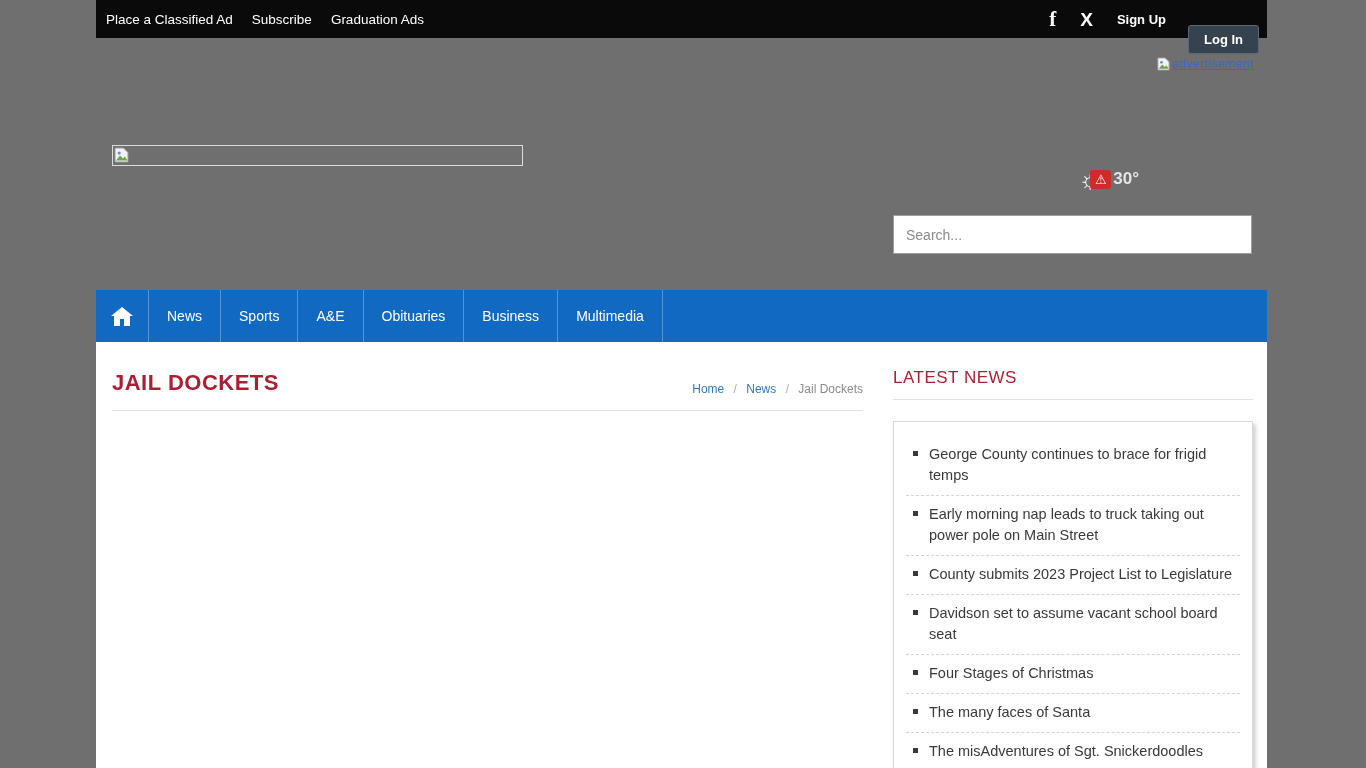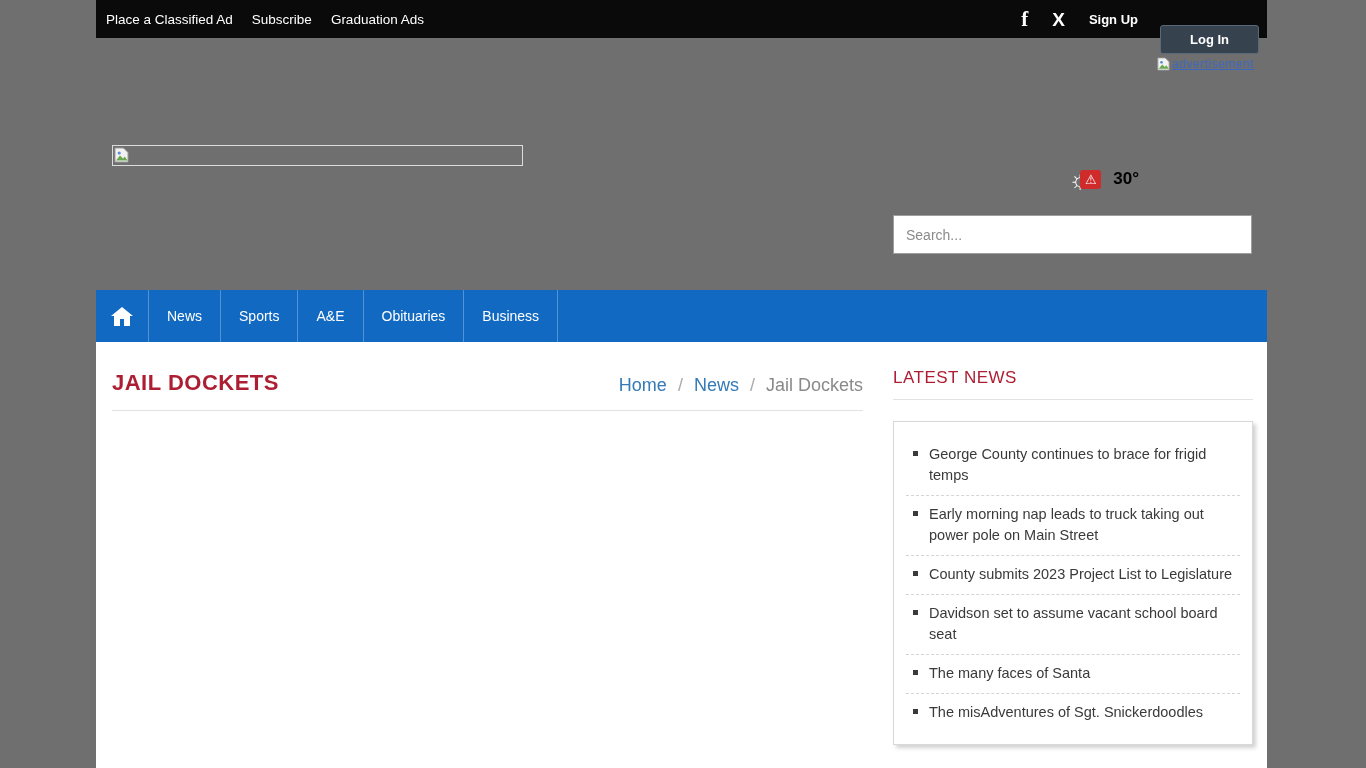--- a/index.html
+++ b/index.html
@@ -7,46 +7,46 @@
   body { background:#6f6f6f; font-family:"Liberation Sans", sans-serif; }
   .page { width:1171px; margin-left:96px; height:544px; }
 
   
   .topbar { height:38px; background:#0a0a0a; display:flex; align-items:center; padding:0 8px 0 10px; }
   .topbar-link { color:#ffffff; font-size:13.5px; text-decoration:none; margin-right:19px; cursor:pointer; }
   .topbar-right { margin-left:auto; display:flex; align-items:center; }
   .social-icon { color:#ffffff; font-weight:bold; font-size:19px; margin-right:24px; cursor:pointer; line-height:1; }
   .social-icon.fb { font-family:"Liberation Serif", serif; font-size:21px; }
   .signup { color:#ffffff; font-size:13px; font-weight:bold; margin-right:22px; cursor:pointer; text-decoration:none; }
-  .login-btn { background:#36434f; border:1px solid #5a6977; border-radius:3px; color:#fff; font-size:13px; font-weight:bold; padding:6px 29px; cursor:pointer; font-family:"Liberation Sans", sans-serif;margin-top:40px; }
+  .login-btn { background:#36434f; border:1px solid #5a6977; border-radius:3px; color:#fff; font-size:13px; font-weight:bold; padding:6px 15px; cursor:pointer; font-family:"Liberation Sans", sans-serif;margin-top:40px; }
 
   
   .header { height:252px; position:relative; }
   .logo-box { position:absolute; left:16px; top:107px; width:411px; height:21px; border:1px solid #dcdcdc; display:flex; align-items:flex-start; padding:1px; cursor:pointer; }
   .ad-slot { position:absolute; right:13px; top:19px; display:flex; align-items:flex-start; color:#3d68c0; font-size:12px; cursor:pointer;justify-content:flex-end; }
   .ad-slot .ad-text { margin-left:2px; text-decoration:underline; filter:blur(0.6px); letter-spacing:0.5px; }
   .weather { position:absolute; right:128px; top:128px; display:flex; align-items:center; cursor:pointer; }
   .sun-glyph { color:#ffffff; font-size:26px; line-height:1; margin-right:-12px; }
   .alert-badge { width:21px; height:19px; background:#d02b2b; border-radius:3px; display:flex; align-items:center; justify-content:center; position:relative; z-index:1; }
   .alert-badge span { color:#ffffff; font-size:13px; line-height:1; }
-  .temp { color:#000000; font-size:17px; font-weight:bold; margin-left:12px; }
+  .temp { color:#e5e5e5; font-size:17px; font-weight:bold; margin-left:2px; }
   .search-box { position:absolute; right:15px; top:177px; width:359px; height:39px; background:#ffffff; border:1px solid #9e9e9e; font-size:14px; color:#444; padding:0 12px; font-family:"Liberation Sans", sans-serif; }
   .search-box::placeholder { color:#8a8a8a; }
 
   
   .nav { height:52px; background:#1169c2; display:flex; align-items:stretch; }
   .nav-home { width:53px; display:flex; align-items:center; justify-content:center; border-right:1px solid rgba(255,255,255,0.28); cursor:pointer; }
   .nav-item { display:flex; align-items:center; padding:0 18px; color:#ffffff; font-size:14px; text-decoration:none; border-right:1px solid rgba(255,255,255,0.28); cursor:pointer; }
 
   
   .main { background:#ffffff; min-height:426px; display:flex; padding:0 14px 0 16px; }
   .main-col { width:751px; margin-right:30px; padding-top:28px; }
   .title-row { display:flex; align-items:flex-end; }
   .page-title { color:#ad1e33; font-size:22px; font-weight:bold; letter-spacing:0.5px; }
-  .breadcrumb { margin-left:auto; font-size:18px; color:#9a9a9a; }
+  .breadcrumb { margin-left:auto; font-size:12px; color:#9a9a9a; }
   .breadcrumb a { color:#337ab7; text-decoration:none; cursor:pointer; }
   .breadcrumb .sep { margin:0 6px; color:#aaaaaa; }
   .breadcrumb .current { color:#8a8a8a; }
   .main-hr { border:none; border-top:1px solid #e2e2e2; margin-top:14px; }
 
   
   .sidebar { width:360px; padding-top:26px; }
   .sidebar-heading { color:#ad1e33; font-size:17px; font-weight:normal; letter-spacing:0.5px; }
   .sidebar-hr { border:none; border-top:1px solid #e2e2e2; margin-top:11px; }
   .news-box { margin-top:21px; background:#ffffff; border:1px solid #d9d9d9; box-shadow:3px 3px 4px rgba(0,0,0,0.18); padding:14px 12px 12px 12px; }
@@ -105,20 +105,21 @@
     <div class="nav-home">
       <svg width="22" height="19" viewBox="0 0 22 19">
         <path d="M11 0 L22 9 H19 V19 H13 V12 H9 V19 H3 V9 H0 Z" fill="#ffffff"></path>
       </svg>
     </div>
     <a class="nav-item">News</a>
     <a class="nav-item">Sports</a>
     <a class="nav-item">A&amp;E</a>
     <a class="nav-item">Obituaries</a>
     <a class="nav-item">Business</a>
+    <a class="nav-item">Multimedia</a>
   </div>
 
   <div class="main">
 
     <div class="main-col">
       <div class="title-row">
         <h1 class="page-title">JAIL DOCKETS</h1>
         <div class="breadcrumb">
           <a>Home</a>
           <span class="sep">/</span>
@@ -133,20 +134,21 @@
     <div class="sidebar">
       <h2 class="sidebar-heading">LATEST NEWS</h2>
       <hr class="sidebar-hr">
 
       <div class="news-box">
         <ul class="news-list">
           <li><span class="bullet"></span><span>George County continues to brace for frigid temps</span></li>
           <li><span class="bullet"></span><span>Early morning nap leads to truck taking out power pole on Main Street</span></li>
           <li><span class="bullet"></span><span>County submits 2023 Project List to Legislature</span></li>
           <li><span class="bullet"></span><span>Davidson set to assume vacant school board seat</span></li>
+          <li><span class="bullet"></span><span>Four Stages of Christmas</span></li>
           <li><span class="bullet"></span><span>The many faces of Santa</span></li>
           <li><span class="bullet"></span><span>The misAdventures of Sgt. Snickerdoodles</span></li>
 
         </ul>
       </div>
 
     </div>
 
   </div>
 </div>

